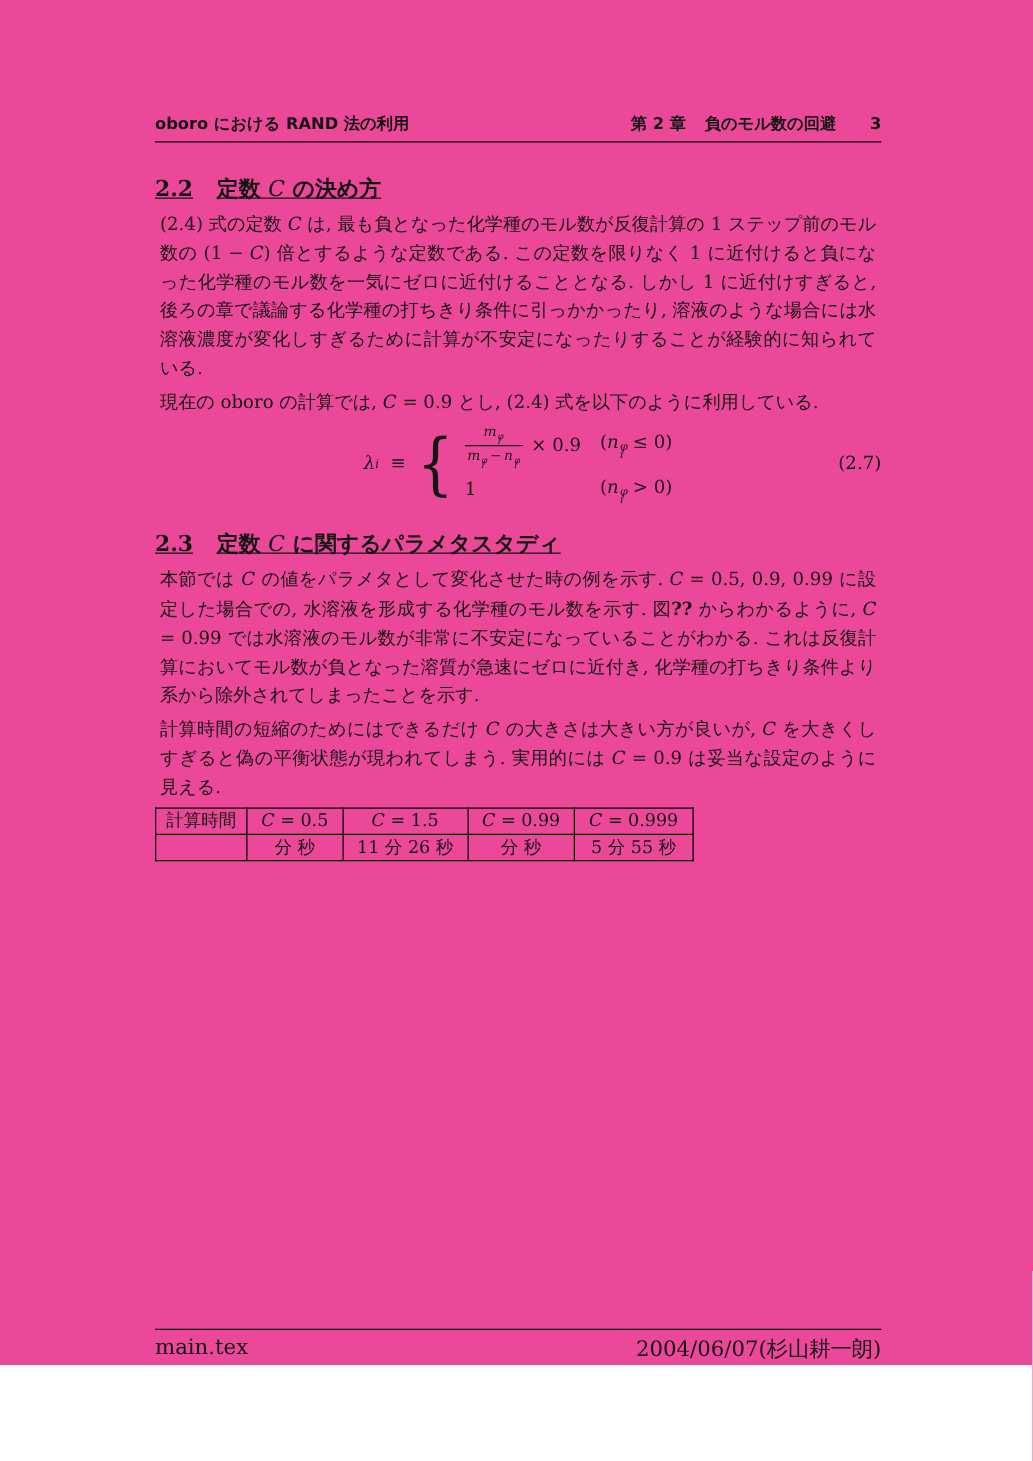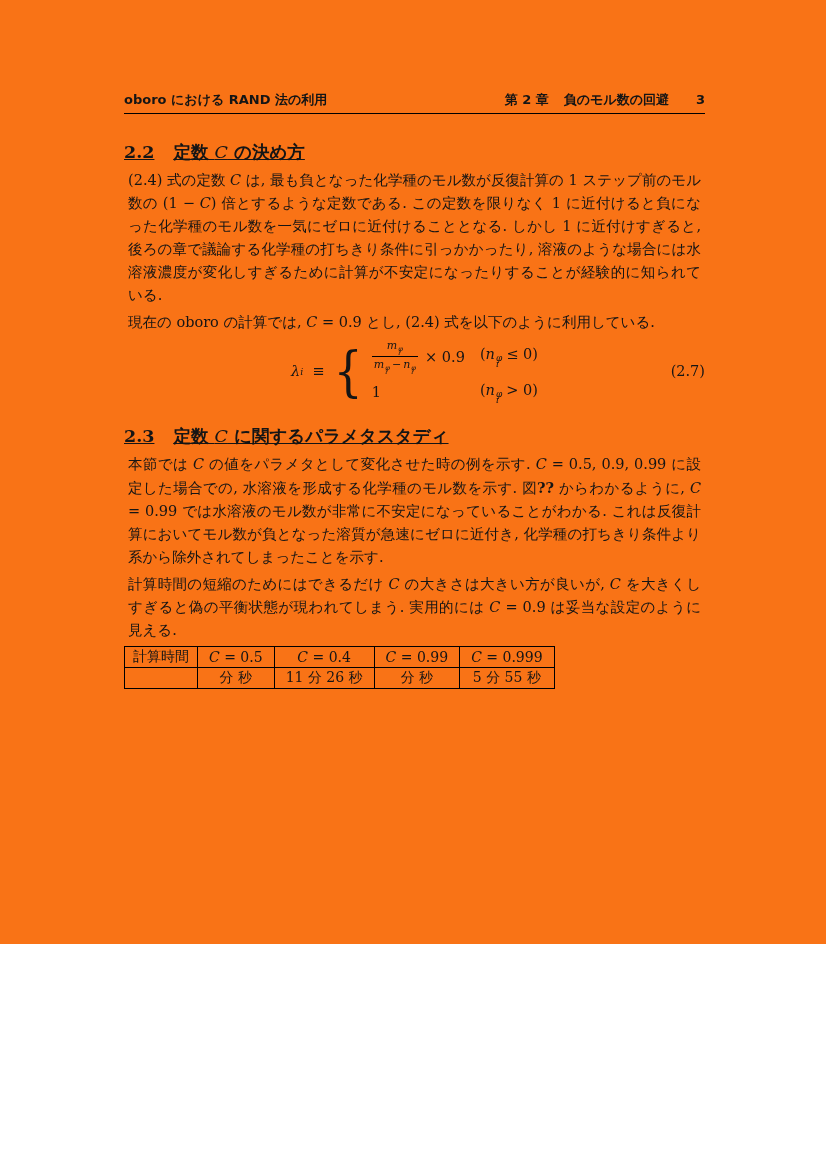--- a/index.html
+++ b/index.html
@@ -1,20 +1,20 @@
 <!DOCTYPE html>
 <html><head>
 <meta charset="utf-8">
 <style>
   html, body { margin: 0; padding: 0; background: #ffffff; }
   .page {
     position: relative;
     width: 826px;
-    height: 944px;
-    background: #f97316;
+    height: 1092px;
+    background: #ec4899;
     color: #151515;
     font-family: "DejaVu Serif", "Liberation Serif", serif;
     overflow: hidden;
   }
   .content {
     position: absolute;
     left: 124px;
     top: 91px;
     width: 581px;
   }
@@ -215,21 +215,21 @@
 
     <p class="body-par par-3"><span class="run-normal">本節では </span><span class="run-math">C</span><span class="run-normal"> の値をパラメタとして変化させた時の例を示す. </span><span class="run-math">C</span><span class="run-normal"> = 0.5, 0.9, 0.99 に設定した場合での, 水溶液を形成する化学種のモル数を示す. 図</span><span class="run-bold">??</span><span class="run-normal"> からわかるように, </span><span class="run-math">C</span><span class="run-normal"> = 0.99 では水溶液のモル数が非常に不安定になっていることがわかる. これは反復計算においてモル数が負となった溶質が急速にゼロに近付き, 化学種の打ちきり条件より系から除外されてしまったことを示す.</span></p>
 
     <p class="body-par par-4"><span class="run-normal">計算時間の短縮のためにはできるだけ </span><span class="run-math">C</span><span class="run-normal"> の大きさは大きい方が良いが, </span><span class="run-math">C</span><span class="run-normal"> を大きくしすぎると偽の平衡状態が現われてしまう. 実用的には </span><span class="run-math">C</span><span class="run-normal"> = 0.9 は妥当な設定のように見える.</span></p>
 
     <table class="timing-table">
       <tbody>
         <tr>
           <td class="corner">計算時間</td>
           <td><span class="run-math">C</span><span class="run-normal"> = 0.5</span></td>
-          <td><span class="run-math">C</span><span class="run-normal"> = 0.4</span></td>
+          <td><span class="run-math">C</span><span class="run-normal"> = 1.5</span></td>
           <td><span class="run-math">C</span><span class="run-normal"> = 0.99</span></td>
           <td><span class="run-math">C</span><span class="run-normal"> = 0.999</span></td>
         </tr>
         <tr>
           <td></td>
           <td>分 秒</td>
           <td>11 分 26 秒</td>
           <td>分 秒</td>
           <td>5 分 55 秒</td>
         </tr>

